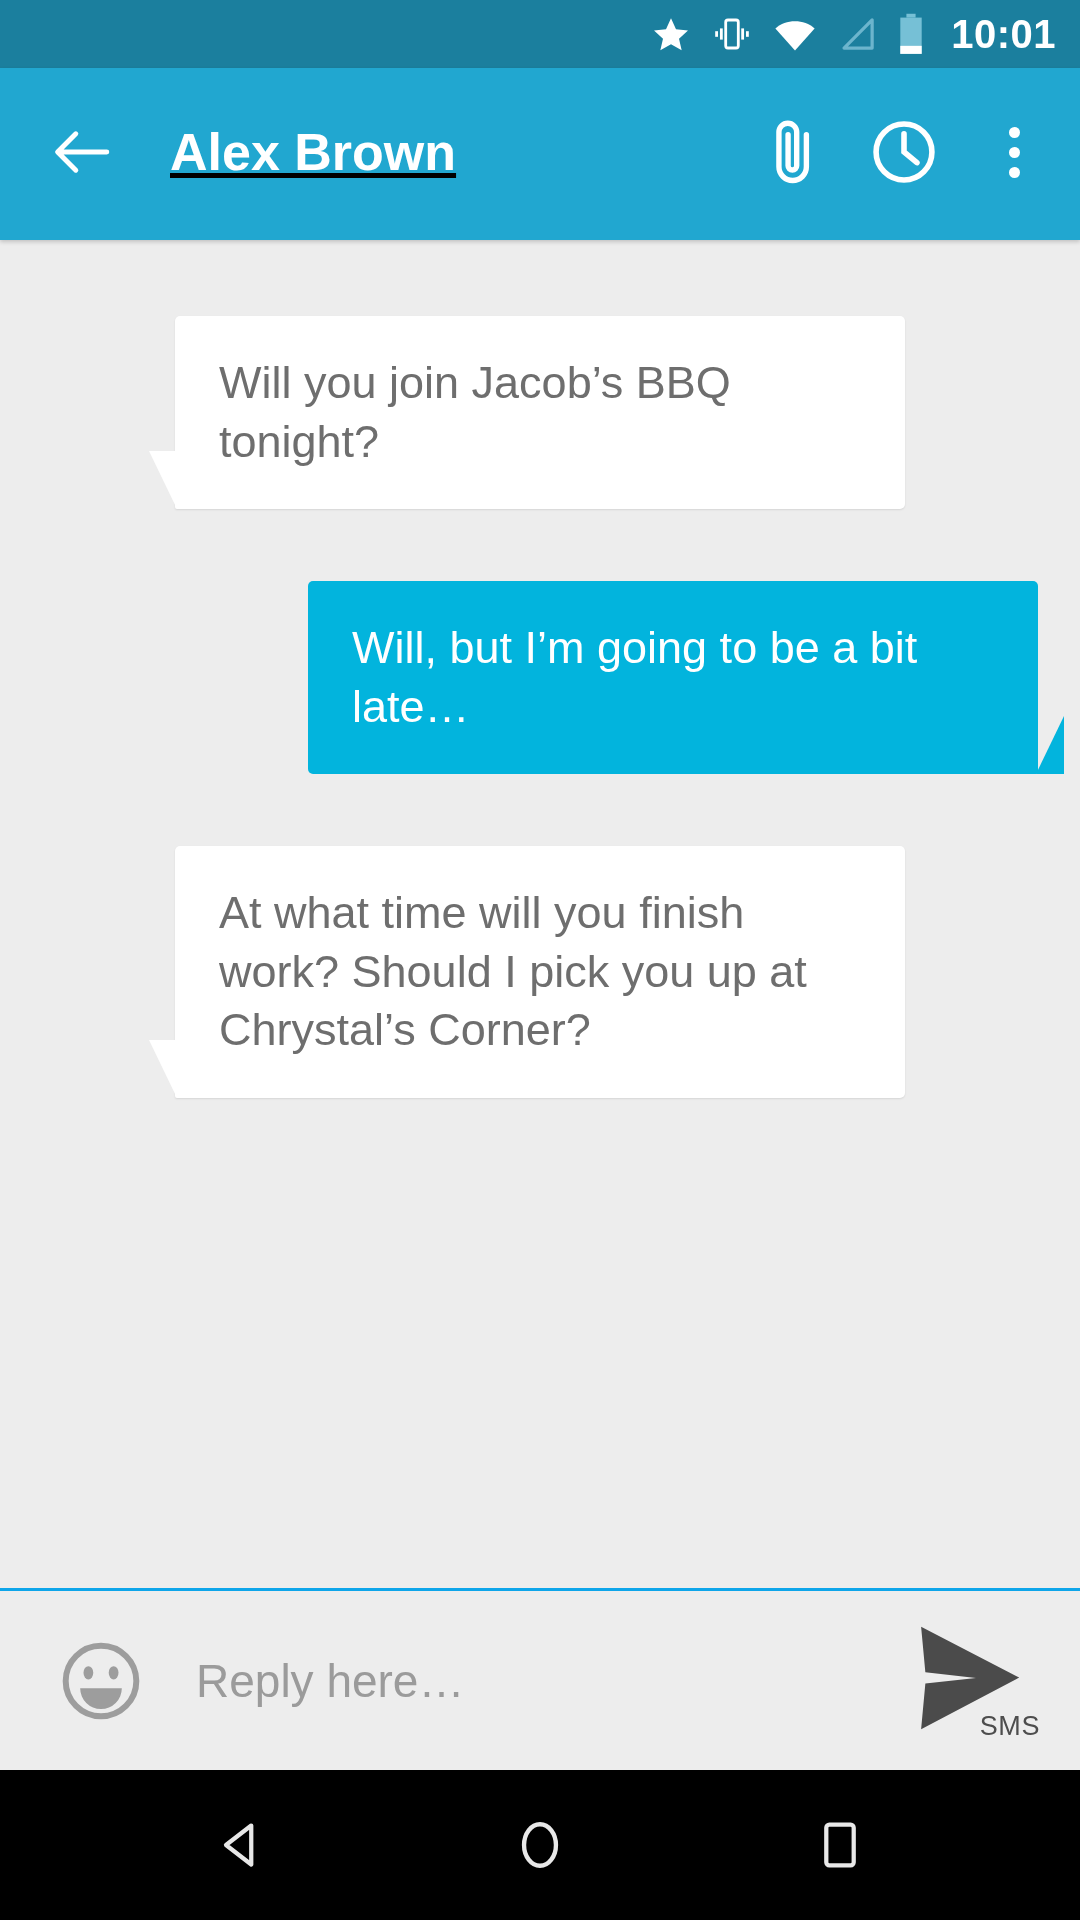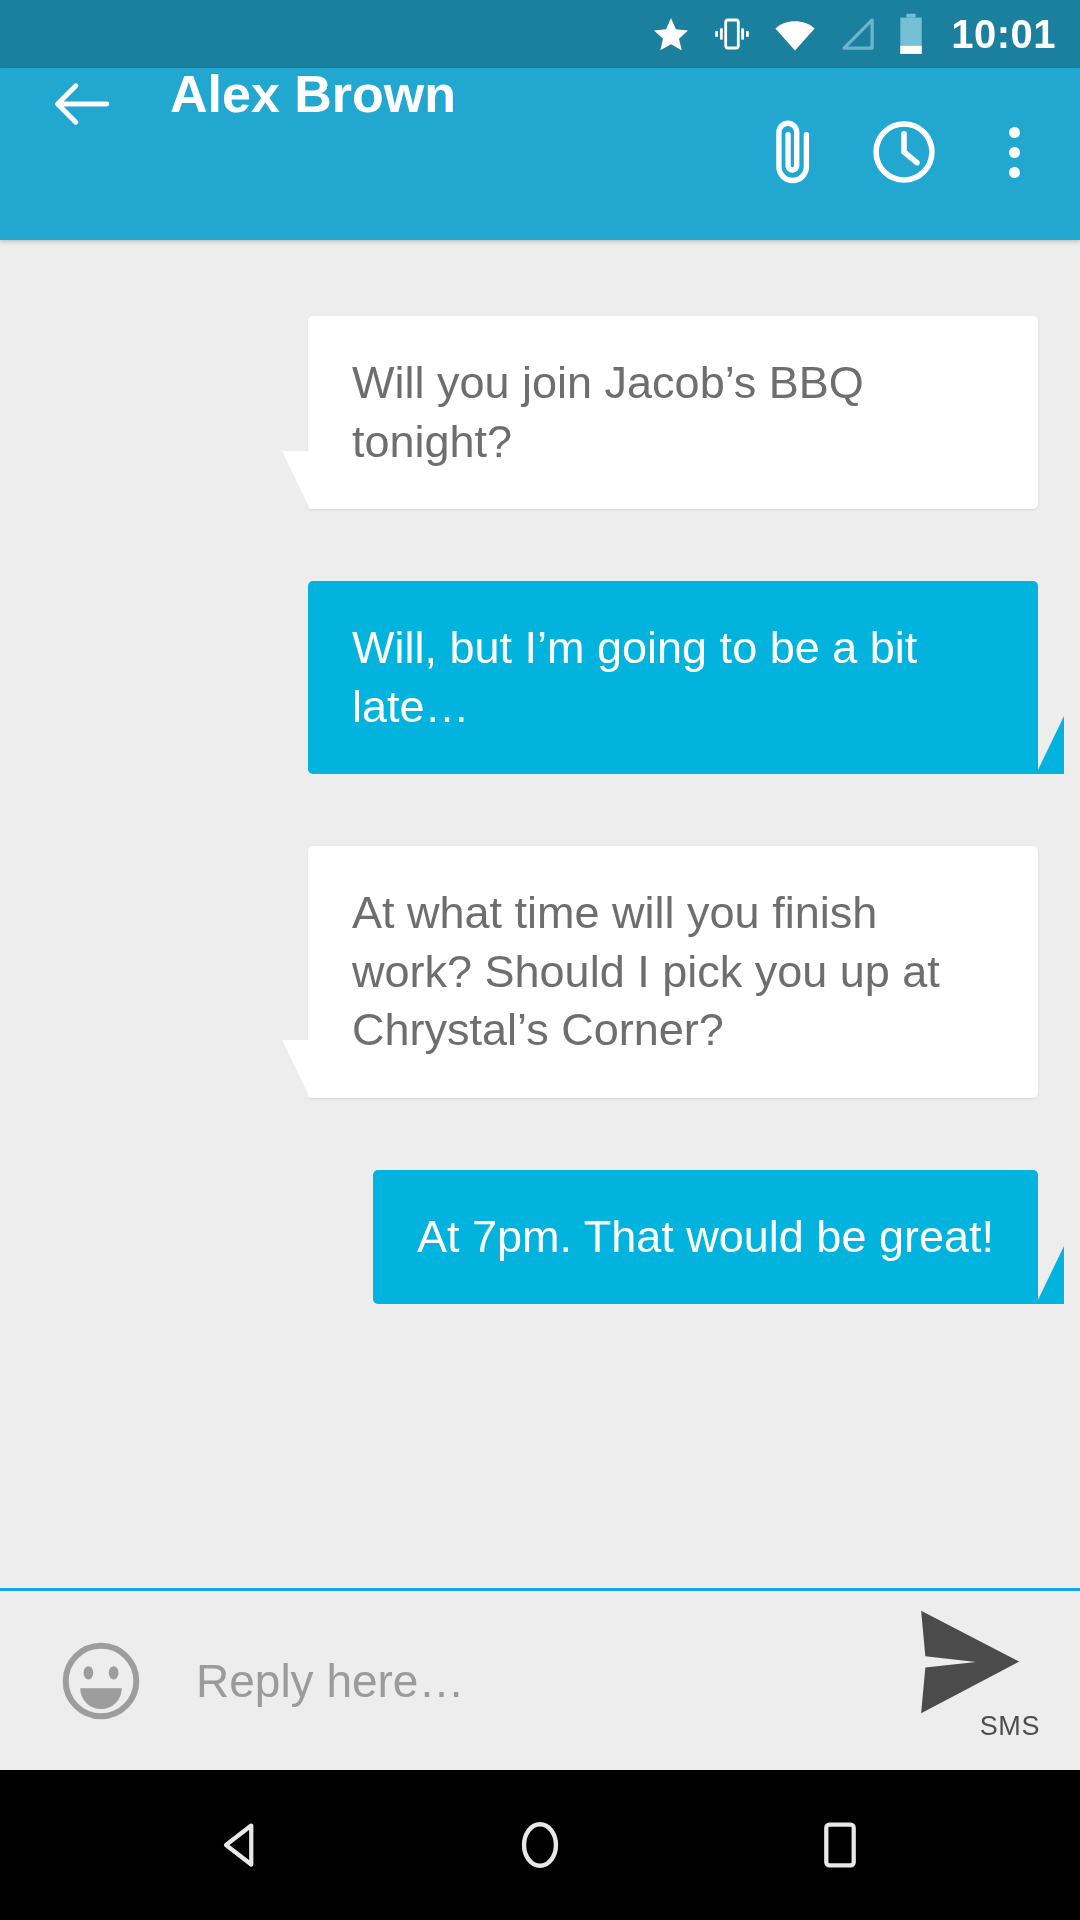--- a/index.html
+++ b/index.html
@@ -47,24 +47,26 @@
     line-height: 1;
     font-family: "Liberation Sans", sans-serif;
   }
 
   
   .app-bar {
     height: 172px;
     flex: 0 0 172px;
     background: #21a7d0;
     display: flex;
+    align-items: center;
     padding: 0 28px 4px 46px;
     box-shadow: 0 2px 4px rgba(0,0,0,0.18);
     position: relative;
     z-index: 5;
+    text-decoration: underline;
   }
   .back-btn {
     width: 72px; height: 72px;
     display: flex; align-items: center; justify-content: center;
     flex: 0 0 auto;
     cursor: pointer;
   }
   .app-title {
     color: #ffffff;
     font-size: 52px;
@@ -97,21 +99,21 @@
     flex: 1 1 auto;
     background: #ededed;
     padding: 0 0 14px 0;
     overflow: hidden;
     display: flex;
     flex-direction: column;
   }
 
   .msg-row { display: flex; width: 100%; padding: 0 42px; }
   .msg-row.out { justify-content: flex-end; }
-  .msg-row.in  { justify-content: flex-end; }
+  .msg-row.in  { justify-content: center; }
 
   .bubble {
     position: relative;
     max-width: 740px;
     padding: 38px 44px;
     font-size: 45px;
     line-height: 1.30;
     border-radius: 4px;
     word-wrap: break-word;
   }
@@ -181,20 +183,21 @@
     height: 100%;
   }
   .reply-input::placeholder { color: #9b9b9b; opacity: 1; }
   .send-btn {
     flex: 0 0 auto;
     width: 150px;
     height: 150px;
     display: flex;
     flex-direction: column;
     align-items: center;
+    justify-content: center;
     cursor: pointer;
     position: relative;
   }
   .send-label {
     font-size: 27px;
     color: #4d4d4d;
     letter-spacing: 0.6px;
     position: absolute;
     bottom: 14px;
     right: 6px;
@@ -305,23 +308,20 @@
     </div>
 
     <div class="msg-row out" style="margin-top:72px;">
       <div class="bubble out" style="max-width:730px;">Will, but I’m going to be a bit late…</div>
     </div>
 
     <div class="msg-row in" style="margin-top:72px;">
       <div class="bubble in" style="max-width:730px;">At what time will you finish work? Should I pick you up at Chrystal’s Corner?</div>
     </div>
 
-    <div class="msg-row out" style="margin-top:72px;">
-      <div class="bubble out" style="max-width:710px;">At 7pm. That would be great!</div>
-    </div>
 
     <div class="spacer"></div>
   </div>
 
   <div class="composer">
 
     <div class="emoji-btn">
       <svg width="82" height="82" viewBox="0 0 26 26">
         <circle cx="13" cy="13" r="11.2" fill="none" stroke="#9d9d9d" stroke-width="1.9"></circle>
         <ellipse cx="9.0" cy="10.4" rx="1.55" ry="2.1" fill="#9d9d9d"></ellipse>

